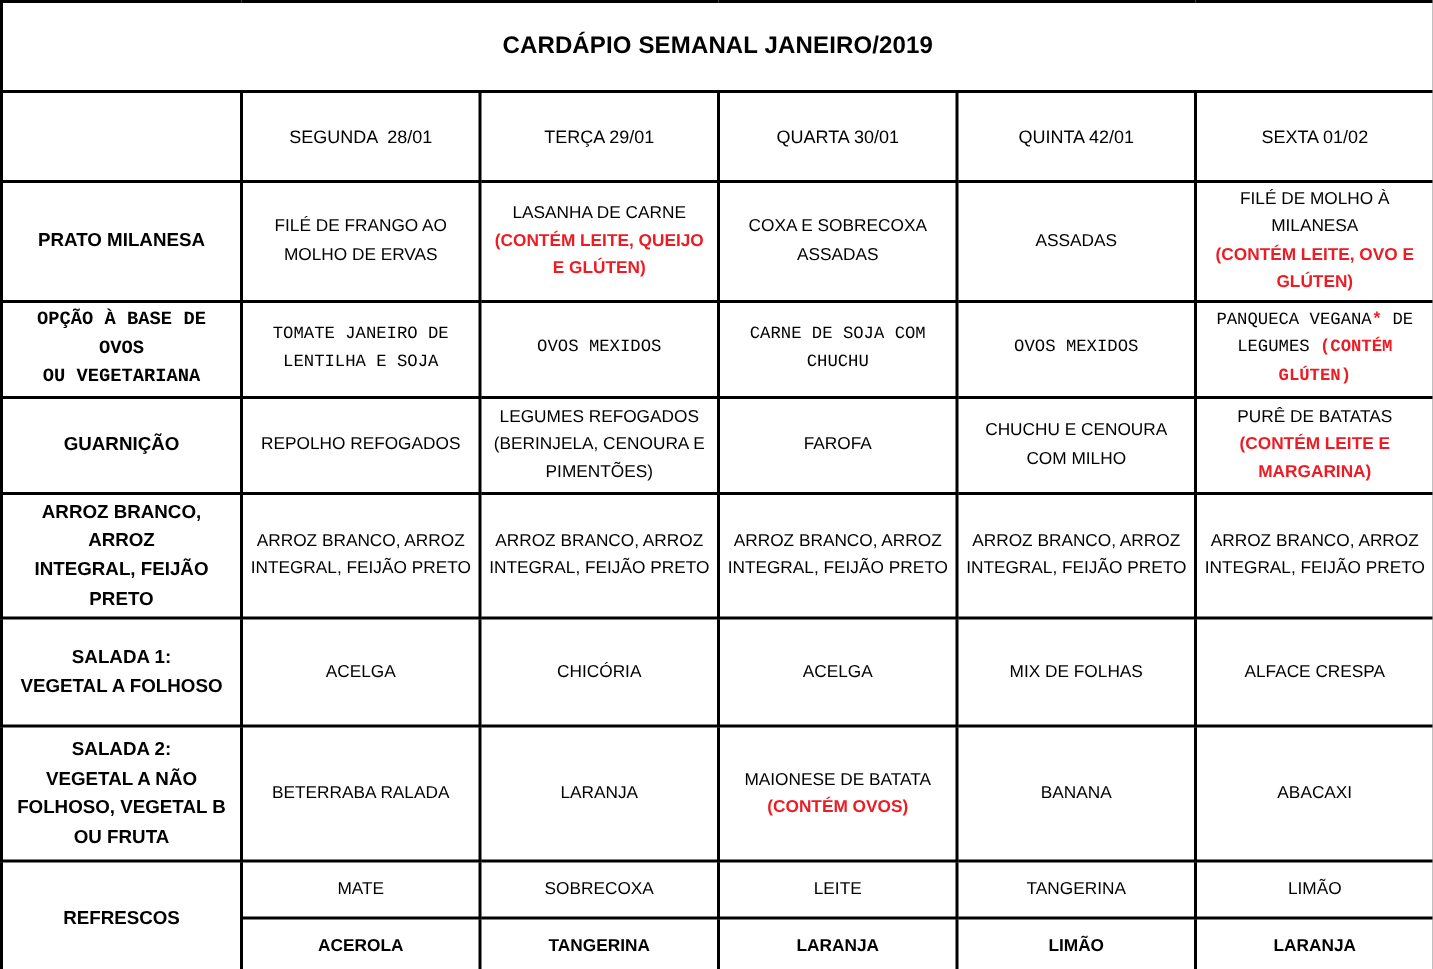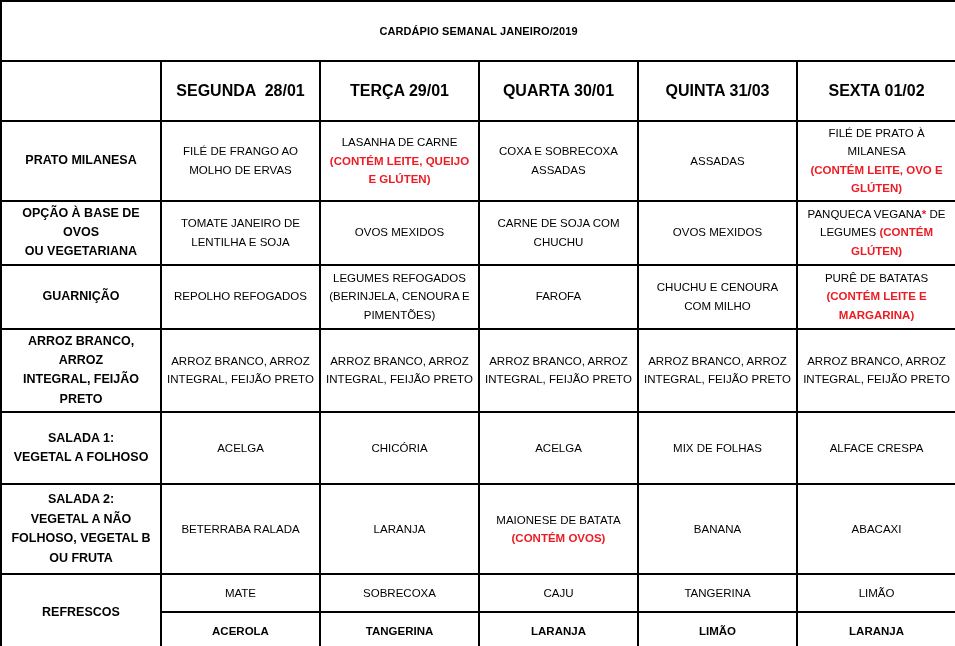--- a/index.html
+++ b/index.html
@@ -20,46 +20,46 @@
   }
   table.menu th, table.menu td {
     border: 2px solid #000000;
     text-align: center;
     vertical-align: middle;
     padding: 2px 4px;
     overflow: hidden;
   }
   th.title-cell {
     height: 54px;
-    font-size: 11px;
+    font-size: 16px;
     font-weight: bold;
     letter-spacing: 0.1px;
     border-radius: 13px;
   }
   tr.day-row th { height: 54px; }
   th.corner { }
   th.day {
-    font-size: 16px;
-    font-weight: bold;
+    font-size: 12px;
+    font-weight: normal;
     white-space: pre-wrap;
   }
   th.row-label {
     font-size: 12.5px;
     font-weight: bold;
     white-space: pre-line;
     line-height: 1.55;
   }
   td.menu-cell {
     font-size: 11.5px;
     line-height: 1.6;
   }
   .red { color: #ed1c24; font-weight: bold; }
   
   tbody tr:nth-child(1) { height: 58px; }
-  tbody tr:nth-child(2) { height: 58px; }
+  tbody tr:nth-child(2) { height: 58px; font-family: Liberation Mono, monospace; }
   tbody tr:nth-child(3) { height: 64px; }
   tbody tr:nth-child(4) { height: 54px; }
   tbody tr:nth-child(5) { height: 72px; }
   tbody tr:nth-child(6) { height: 90px; }
   tbody tr:nth-child(7) { height: 38px; }
   tbody tr:nth-child(8) { height: 38px; font-weight: bold; }
   .footnote {
     margin-top: 11px;
     text-align: center;
     font-size: 13px;
@@ -82,32 +82,32 @@
     </colgroup>
     <thead>
       <tr>
         <th class="title-cell" colspan="6">CARDÁPIO SEMANAL JANEIRO/2019</th>
       </tr>
       <tr class="day-row" id="day-header-row">
         <th class="corner"></th>
       <th class="day">SEGUNDA  28/01</th>
           <th class="day">TERÇA 29/01</th>
           <th class="day">QUARTA 30/01</th>
-          <th class="day">QUINTA 31/03</th>
+          <th class="day">QUINTA 42/01</th>
           <th class="day">SEXTA 01/02</th>
         </tr>
     </thead>
     <tbody id="menu-body">
         <tr>
           <th class="row-label" rowspan="1">PRATO MILANESA</th>
           <td class="menu-cell"><span>FILÉ DE FRANGO AO MOLHO DE ERVAS</span></td>
           <td class="menu-cell"><span>LASANHA DE CARNE</span><br><span class="red">(CONTÉM LEITE, QUEIJO E GLÚTEN)</span></td>
           <td class="menu-cell"><span>COXA E SOBRECOXA ASSADAS</span></td>
           <td class="menu-cell"><span>ASSADAS</span></td>
-          <td class="menu-cell"><span>FILÉ DE PRATO À MILANESA</span><br><span class="red">(CONTÉM LEITE, OVO E GLÚTEN)</span></td>
+          <td class="menu-cell"><span>FILÉ DE MOLHO À MILANESA</span><br><span class="red">(CONTÉM LEITE, OVO E GLÚTEN)</span></td>
         </tr>
         <tr>
           <th class="row-label" rowspan="1">OPÇÃO À BASE DE OVOS
 OU VEGETARIANA</th>
           <td class="menu-cell"><span>TOMATE JANEIRO DE LENTILHA E SOJA</span></td>
           <td class="menu-cell"><span>OVOS MEXIDOS</span></td>
           <td class="menu-cell"><span>CARNE DE SOJA COM CHUCHU</span></td>
           <td class="menu-cell"><span>OVOS MEXIDOS</span></td>
           <td class="menu-cell"><span>PANQUECA VEGANA</span><span class="red">*</span><span> DE LEGUMES </span><span class="red">(CONTÉM GLÚTEN)</span></td>
         </tr>
@@ -145,21 +145,21 @@
           <td class="menu-cell"><span>BETERRABA RALADA</span></td>
           <td class="menu-cell"><span>LARANJA</span></td>
           <td class="menu-cell"><span>MAIONESE DE BATATA</span><br><span class="red">(CONTÉM OVOS)</span></td>
           <td class="menu-cell"><span>BANANA</span></td>
           <td class="menu-cell"><span>ABACAXI</span></td>
         </tr>
         <tr>
           <th class="row-label" rowspan="2">REFRESCOS</th>
           <td class="menu-cell"><span>MATE</span></td>
           <td class="menu-cell"><span>SOBRECOXA</span></td>
-          <td class="menu-cell"><span>CAJU</span></td>
+          <td class="menu-cell"><span>LEITE</span></td>
           <td class="menu-cell"><span>TANGERINA</span></td>
           <td class="menu-cell"><span>LIMÃO</span></td>
         </tr>
         <tr>
           <td class="menu-cell"><span>ACEROLA</span></td>
           <td class="menu-cell"><span>TANGERINA</span></td>
           <td class="menu-cell"><span>LARANJA</span></td>
           <td class="menu-cell"><span>LIMÃO</span></td>
           <td class="menu-cell"><span>LARANJA</span></td>
         </tr>

